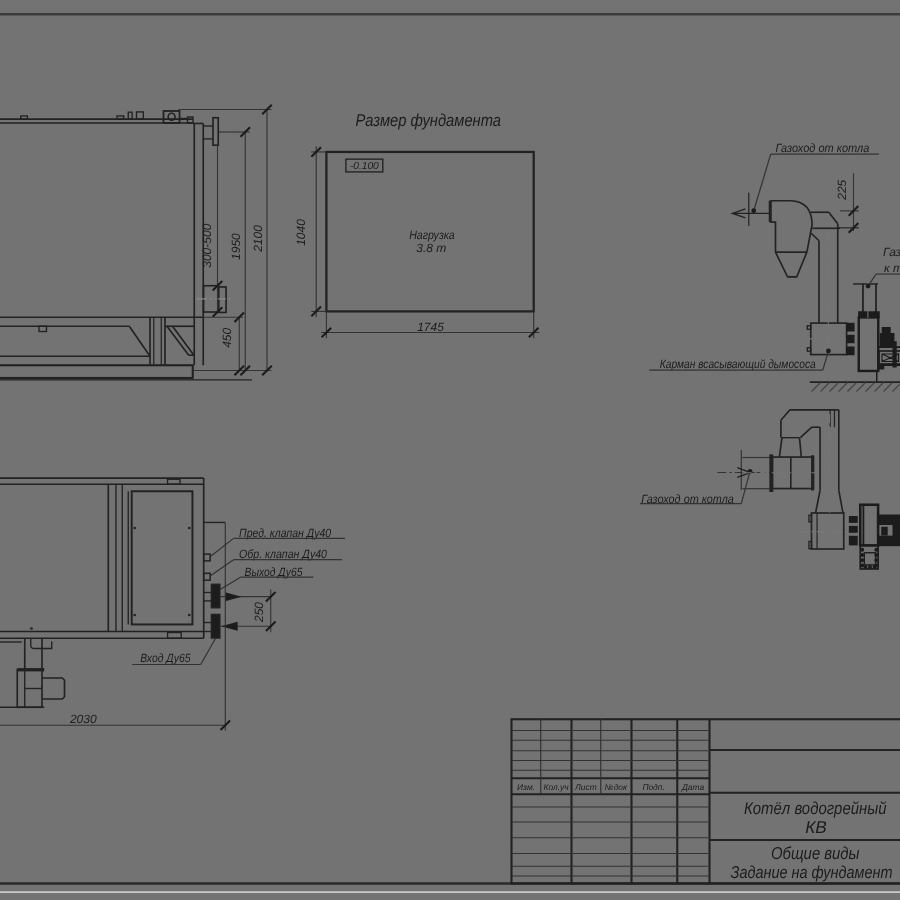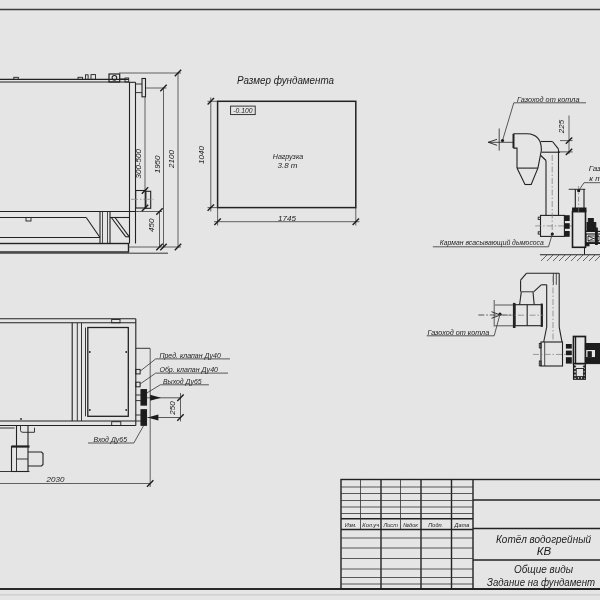--- a/index.html
+++ b/index.html
@@ -1,16 +1,16 @@
 <!DOCTYPE html>
 <html><head>
 <meta charset="utf-8">
 <style>
   html,body{margin:0;padding:0;background:#ffffff;}
-  #page{width:600px;height:600px;position:relative;background:#e5e5e5;overflow:hidden;}
+  #page{width:600px;height:600px;position:relative;background:#737373;overflow:hidden;}
   svg{position:absolute;left:0;top:0;filter:blur(0.28px);}
   text{font-family:"Liberation Sans",sans-serif;font-style:italic;fill:#1c1c1c;}
 </style>
 </head>
 <body>
 <div id="page">
 <svg width="600" height="600" viewBox="0 0 600 600">
 <defs>
 <g id="tick">
           <line x1="-3.2" y1="3.2" x2="3.2" y2="-3.2" stroke="#1c1c1c" stroke-width="1.4"></line>

